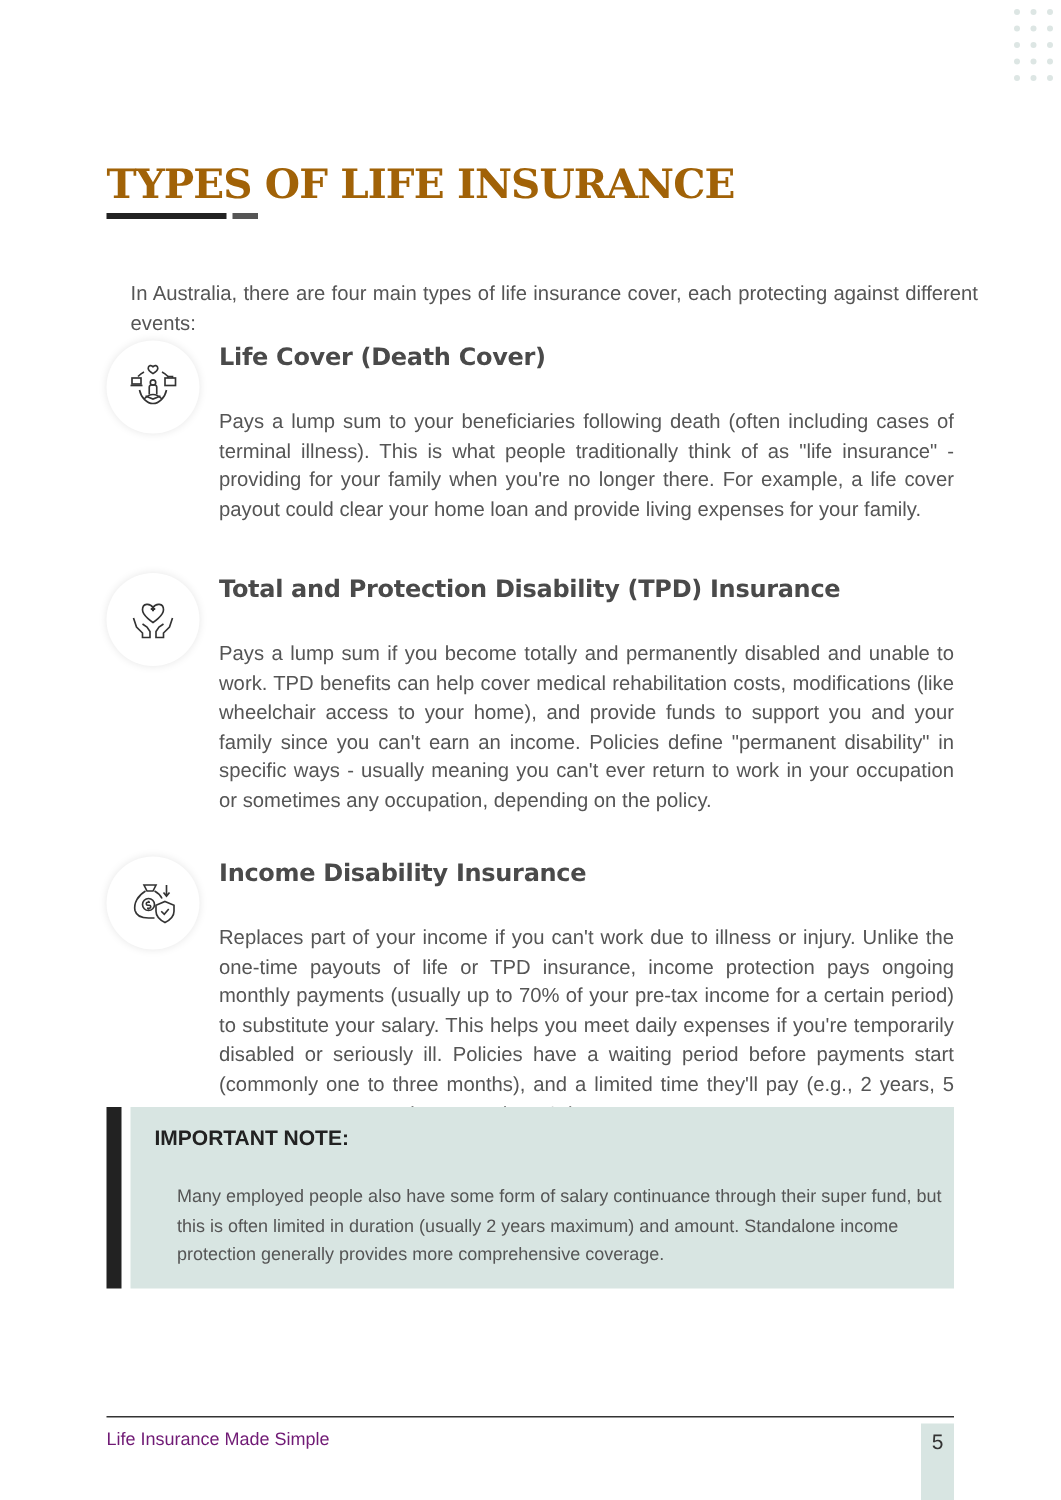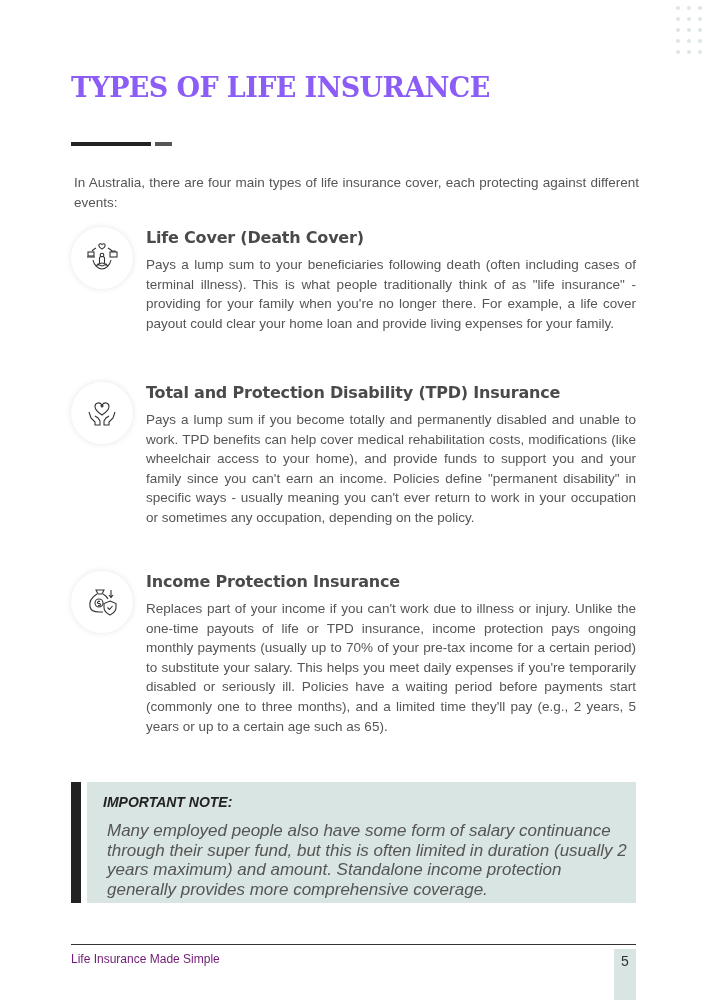--- a/index.html
+++ b/index.html
@@ -10,42 +10,42 @@
     color: #555555;
   }
   .dots { position: absolute; left: 676px; top: 6px; width: 30px; height: 52px;
     display: grid; grid-template-columns: repeat(3, 5px); grid-auto-rows: 5px;
     column-gap: 6px; row-gap: 6px; }
   .dots span { width: 4px; height: 4px; border-radius: 50%; background: #dde6e4; display: block; }
 
   .title { position: absolute; left: 71px; top: 72px; margin: 0;
     font-family: "DejaVu Serif", serif; font-weight: bold; font-size: 27px; line-height: 32px;
     letter-spacing: -0.6px; }
-  .title .l1 { color: #8b5cf6; display: block; }
+  .title .l1 { color: #a16207; display: block; margin-top: 36px; }
   .title .l2 { color: #5c5c5c; display: block; }
   .underline-main { position: absolute; left: 71px; top: 142px; width: 80px; height: 4px; background: #222222; }
   .underline-accent { position: absolute; left: 155px; top: 142px; width: 17px; height: 4px; background: #555555; }
 
-  .intro { position: absolute; left: 71px; top: 170px; width: 565px; margin: 3px;
+  .intro { position: absolute; left: 71px; top: 170px; width: 565px; margin: 16px;
     font-size: 13.5px; line-height: 20px; text-align: justify; color: #555555; }
 
   .section { position: absolute; left: 71px; width: 565px; }
   .icon-circle { position: absolute; left: 0; top: 0; width: 62px; height: 62px; border-radius: 50%;
     background: #ffffff; box-shadow: 0 0 6px rgba(0,0,0,0.10); display: flex; align-items: center; justify-content: center; }
   .icon-circle svg { width: 36px; height: 36px; }
   .sec-title { position: absolute; left: 75px; top: 0; margin: 0; font-family: "DejaVu Sans", sans-serif;
     font-weight: bold; font-size: 16px; line-height: 22px; color: #4a4a4a; letter-spacing: -0.2px; }
-  .sec-body { position: absolute; left: 75px; top: 28px; width: 490px; margin: 0;
+  .sec-body { position: absolute; left: 75px; top: 44px; width: 490px; margin: 0;
     font-size: 13.5px; line-height: 19.6px; text-align: justify; color: #555555; }
 
-  .note { position: absolute; left: 71px; top: 782px; width: 565px; height: 116px; font-style: italic; }
+  .note { position: absolute; left: 71px; top: 738px; width: 565px; height: 116px; }
   .note-bar { position: absolute; left: 0; top: 0; width: 10px; height: 121px; background: #222222; }
   .note-box { position: absolute; left: 16px; top: 0; width: 549px; height: 121px; background: #d8e5e2; }
   .note-title { position: absolute; left: 16px; top: 12px; margin: 0; font-size: 14px; font-weight: bold; color: #222222; }
-  .note-body { position: absolute; left: 16px; top: 35px; width: 520px; margin: 4px; font-size: 17px; line-height: 19.6px; color: #555555; }
+  .note-body { position: absolute; left: 16px; top: 35px; width: 520px; margin: 15px; font-size: 12px; line-height: 19.6px; color: #555555; }
 
   .footer-rule { position: absolute; left: 71px; top: 944px; width: 565px; height: 1px; background: #333333; }
   .footer-text { position: absolute; left: 71px; top: 952px; font-size: 12px; color: #701a75; }
   .page-tab { position: absolute; left: 614px; top: 949px; width: 22px; height: 51px; background: #d8e5e2; }
   .page-num { position: absolute; left: 0; top: 4px; width: 22px; text-align: center; font-size: 14px; color: #333333; }
 </style>
 </head>
 <body>
 
 <div class="dots">
@@ -111,21 +111,21 @@
       <path d="M12 6h8l-2 4h-4z"></path>
       <path d="M13 10c-5 3-8 8-7 13 1 4 5 5 9 5h4"></path>
       <path d="M19 10c2 1 4 3 5 5"></path>
       <circle cx="15" cy="19" r="4"></circle>
       <path d="M16 17.5h-1.5a1 1 0 0 0 0 2h1a1 1 0 0 1 0 2H14M15 16.5v1M15 21.5v1"></path>
       <path d="M27 6v7M25 11l2 2.5 2-2.5"></path>
       <path d="M26 17l6 2.5v4c0 4-3 6-6 7.5-3-1.5-6-3.5-6-7.5v-4z"></path>
       <path d="M23.5 23.5l2 2 3-3.5"></path>
     </svg>
   </div>
-  <h2 class="sec-title">Income Protection Insurance</h2>
+  <h2 class="sec-title">Income Disability Insurance</h2>
   <p class="sec-body">Replaces part of your income if you can't work due to illness or injury. Unlike the one-time payouts of life or TPD insurance, income protection pays ongoing monthly payments (usually up to 70% of your pre-tax income for a certain period) to substitute your salary. This helps you meet daily expenses if you're temporarily disabled or seriously ill. Policies have a waiting period before payments start (commonly one to three months), and a limited time they'll pay (e.g., 2 years, 5 years or up to a certain age such as 65).</p>
 </div>
 
 <div class="note">
   <div class="note-bar"></div>
   <div class="note-box">
     <p class="note-title">IMPORTANT NOTE:</p>
     <p class="note-body">Many employed people also have some form of salary continuance through their super fund, but this is often limited in duration (usually 2 years maximum) and amount. Standalone income protection generally provides more comprehensive coverage.</p>
   </div>
 </div>

